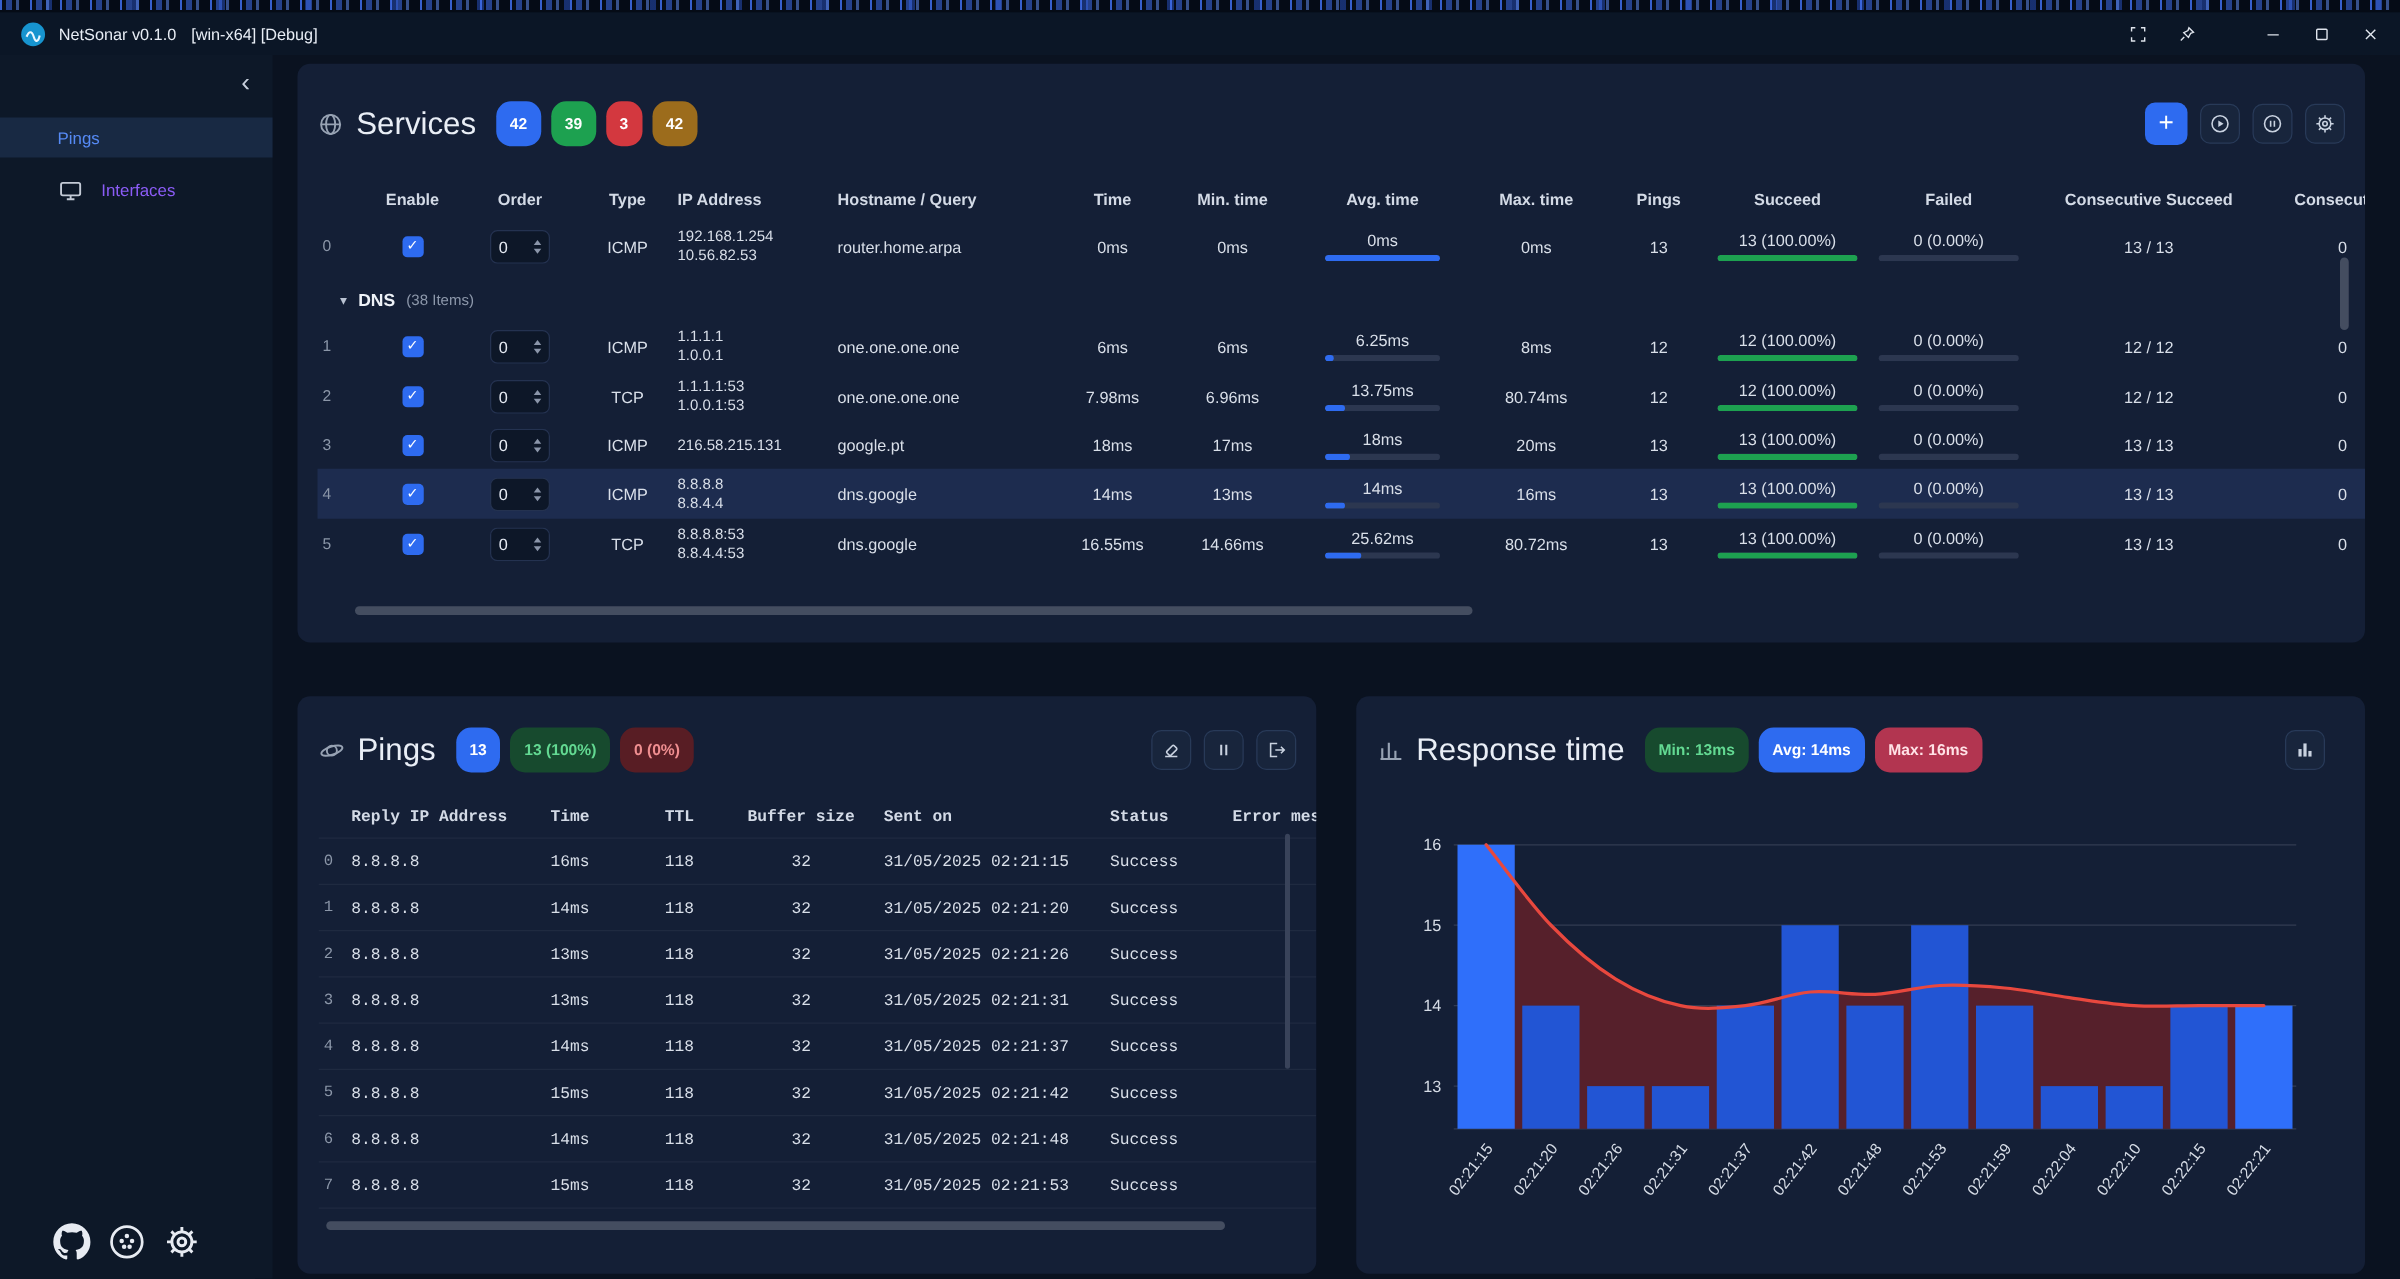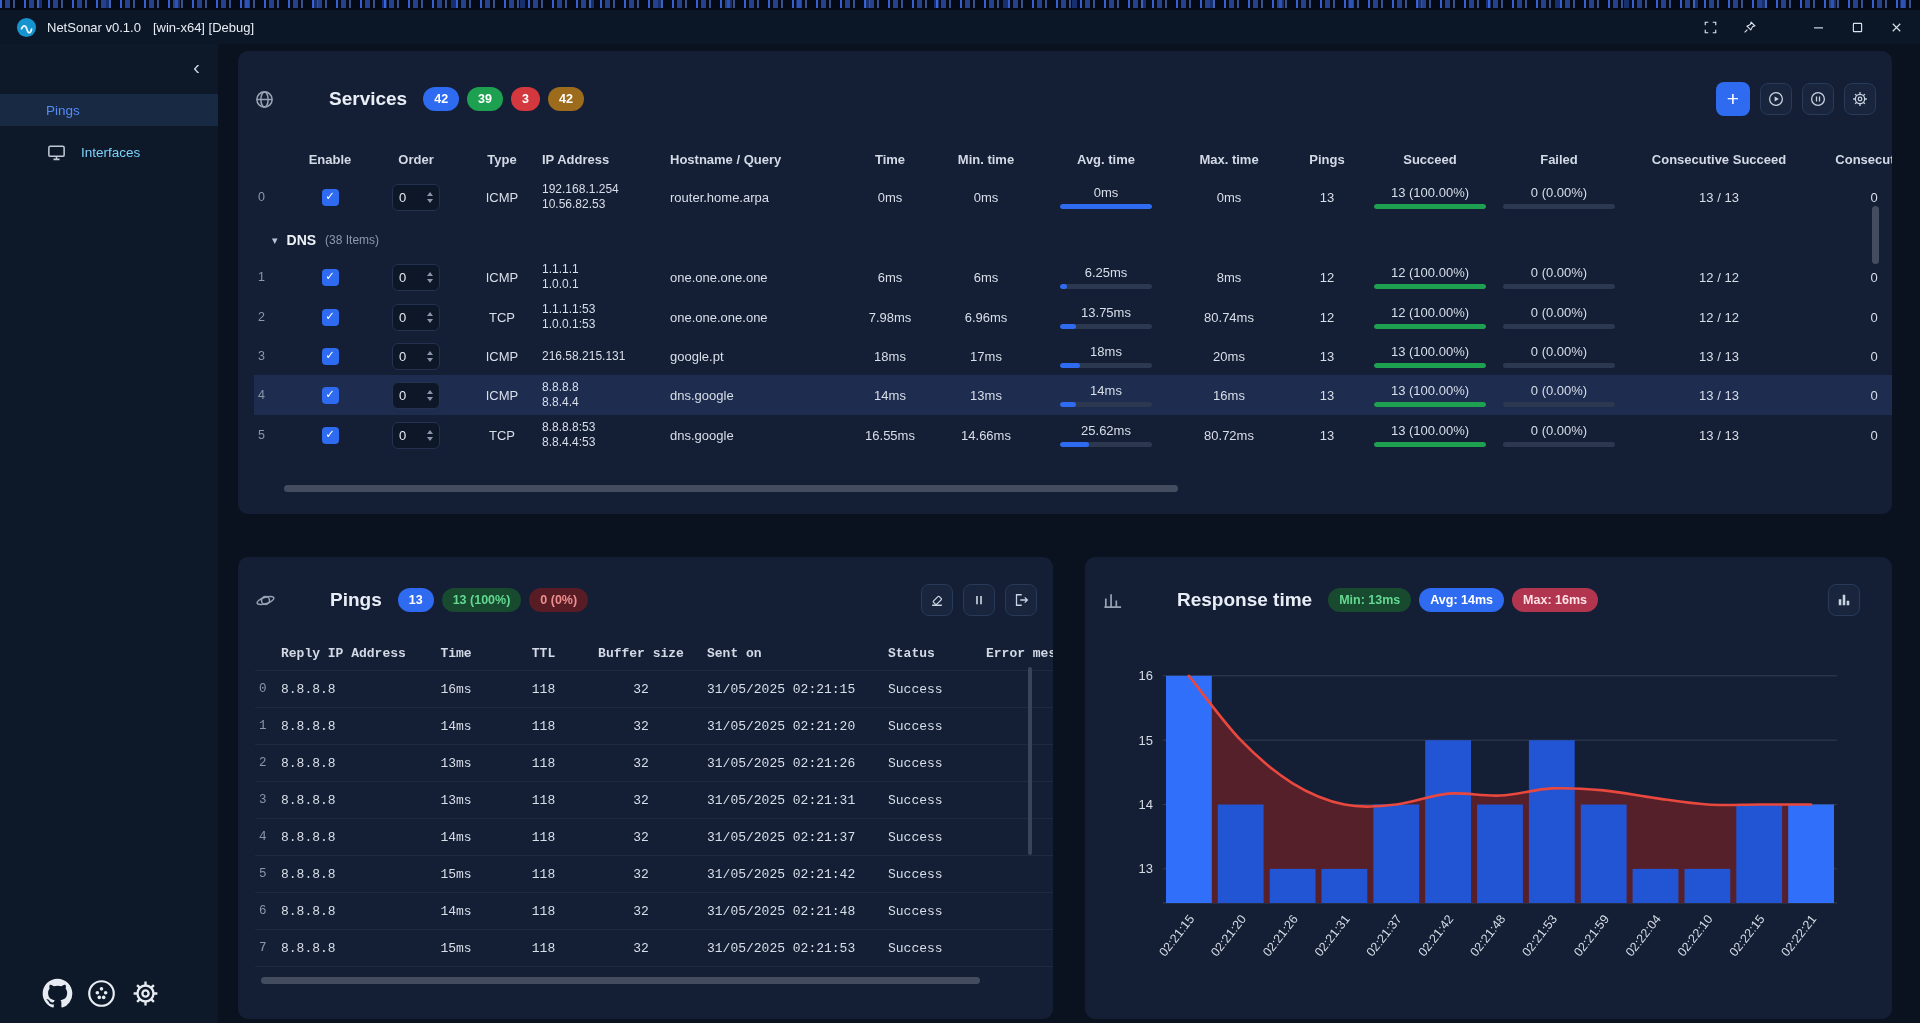--- a/index.html
+++ b/index.html
@@ -28,34 +28,34 @@
   .win-controls{margin-left:auto;display:flex;align-items:center;gap:24px;}
   .win-btn{background:none;border:0;color:#dfe4ec;display:flex;align-items:center;cursor:pointer;padding:0;}
   .win-btn svg{width:15px;height:15px;stroke:#dfe4ec;stroke-width:1.5;fill:none;}
   .win-gap{width:6px;}
 
   
   .sidebar{position:absolute;top:44px;left:0;width:218px;bottom:0;background:var(--sidebar);}
   .collapse-btn{position:absolute;top:12px;right:18px;background:none;border:0;color:#c7cfdc;font-size:21px;line-height:1;cursor:pointer;}
   .collapse-btn::after{content:"‹";}
   .side-nav{margin-top:50px;display:flex;flex-direction:column;gap:10px;}
-  .side-item{height:32px;display:flex;align-items:center;gap:14px;padding-left:46px;font-size:13.5px;color:#7dd3fc;cursor:pointer;}
+  .side-item{height:32px;display:flex;align-items:center;gap:14px;padding-left:46px;font-size:13.5px;color:#8b5cf6;cursor:pointer;}
   .side-item.active{background:#182943;color:#568af5;}
   .side-item svg{width:21px;height:21px;stroke:#c3cad6;stroke-width:1.6;fill:none;}
   .side-bottom{position:absolute;bottom:14px;left:42px;display:flex;align-items:center;gap:13px;}
   .side-icon-btn{background:none;border:0;color:#e7ebf2;cursor:pointer;display:flex;}
   .side-icon-btn svg{width:31px;height:31px;}
 
   
   .main{position:absolute;left:218px;top:44px;right:0;bottom:0;padding:7px 28px 4px 20px;}
   .panel{background:var(--panel);border-radius:10px;position:relative;overflow:hidden;}
   .panel-head{display:flex;align-items:center;gap:10px;padding-right:16px;}
-  .panel-title{font-size:19px;font-weight:700;color:#e9eef6;margin-left:44px;}
+  .panel-title{font-size:25px;font-weight:400;color:#e9eef6;}
   .head-icon{width:21px;height:21px;stroke:#97a2b3;stroke-width:1.6;fill:none;flex:none;}
-  .badge{height:24px;border-radius:12px;padding:0 11px;font-size:12.5px;font-weight:700;display:inline-flex;align-items:center;color:#fff;white-space:nowrap;}
+  .badge{height:36px;border-radius:12px;padding:0 11px;font-size:12.5px;font-weight:700;display:inline-flex;align-items:center;color:#fff;white-space:nowrap;}
   .pill-blue{background:var(--accent);}
   .pill-green{background:var(--success);}
   .pill-red{background:var(--danger);}
   .pill-amber{background:var(--warning);}
   .pill-green-dark{background:var(--pill-green-bg);color:var(--pill-green-text);}
   .pill-red-dark{background:var(--pill-red-bg);color:var(--pill-red-text);}
   .pill-rose{background:var(--pill-rose-bg);color:#ffe2e6;}
   .btn-ghost{width:32px;height:32px;border-radius:8px;background:#18253c;border:1px solid #283a58;color:#c9d2e0;display:flex;align-items:center;justify-content:center;cursor:pointer;flex:none;}
   .btn-ghost svg{width:18px;height:18px;stroke:currentColor;stroke-width:1.7;fill:none;}
 

